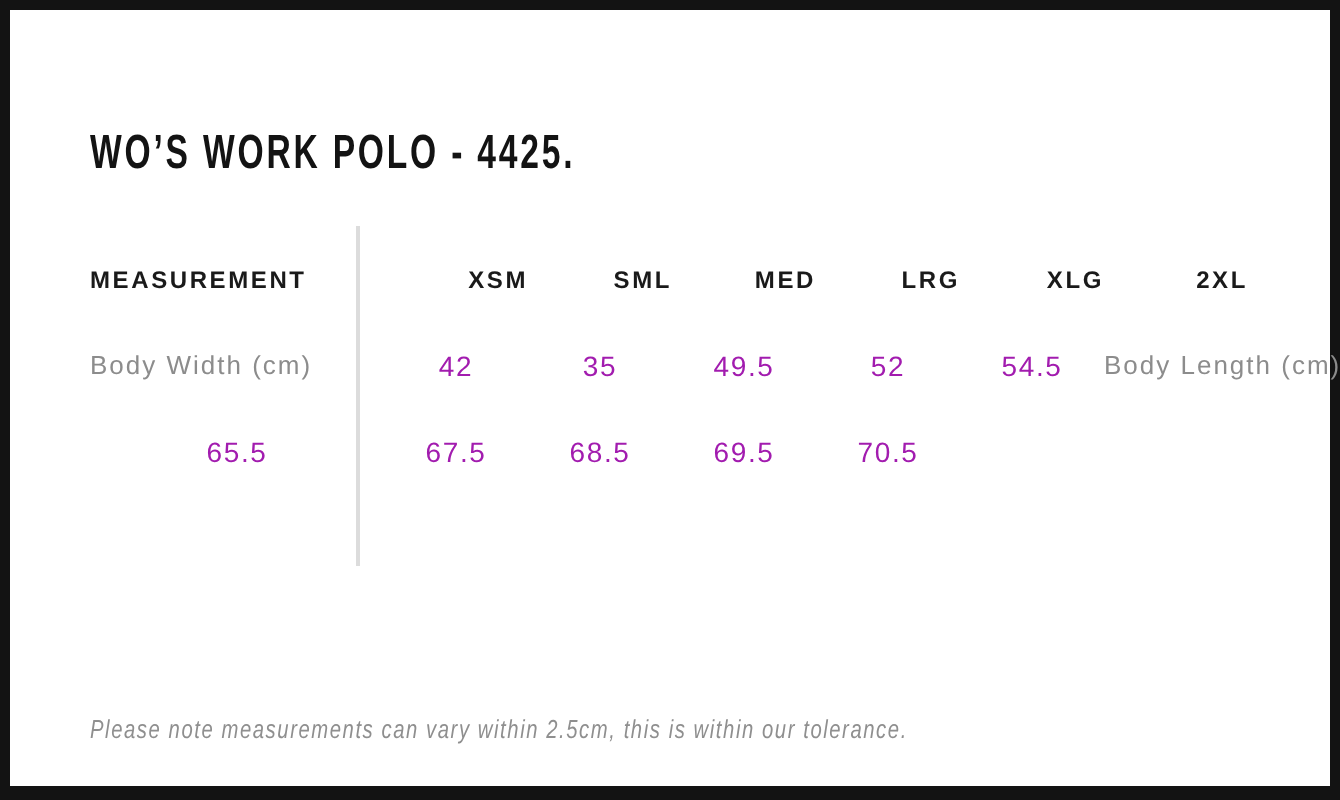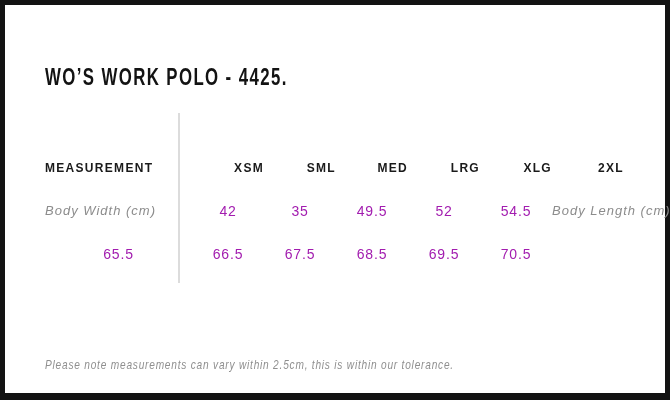--- a/index.html
+++ b/index.html
@@ -32,21 +32,21 @@
     letter-spacing: 2px;
     color: #131313;
     white-space: nowrap;
     transform: scaleX(0.70);
     transform-origin: left center;
     line-height: 24px;
   }
   .size-table {
     position: absolute;
     left: 45px;
-    top: 146px;
+    top: 118px;
     display: grid;
     grid-template-columns: 147px repeat(6, 72px);
     grid-auto-rows: 43px;
     align-items: center;
   }
   .cell {
     white-space: nowrap;
   }
   .cell.head {
     font-size: 12px;
@@ -55,21 +55,20 @@
     color: #1a1a1a;
   }
   .cell.size-head {
     text-align: right;
   }
   .cell.rowlabel {
     font-size: 13px;
     letter-spacing: 1px;
     color: #8c8c8c;
     text-align: left;
-    font-style: italic;
   }
   .cell.val {
     font-size: 14px;
     letter-spacing: 0.8px;
     color: #a21caf;
     text-align: center;
   }
   .divider {
     position: absolute;
     left: 178px;
@@ -113,20 +112,19 @@
 
   <div class="cell rowlabel">Body Width (cm)</div>
   <div class="cell val">42</div>
   <div class="cell val">35</div>
   <div class="cell val">49.5</div>
   <div class="cell val">52</div>
   <div class="cell val">54.5</div>
 
   <div class="cell rowlabel">Body Length (cm)</div>
   <div class="cell val">65.5</div>
-  <div class="cell val">66.5</div>
   <div class="cell val">67.5</div>
   <div class="cell val">68.5</div>
   <div class="cell val">69.5</div>
   <div class="cell val">70.5</div>
 </div>
 
 <p class="note">Please note measurements can vary within 2.5cm, this is within our tolerance.</p>
 
 </body></html>

